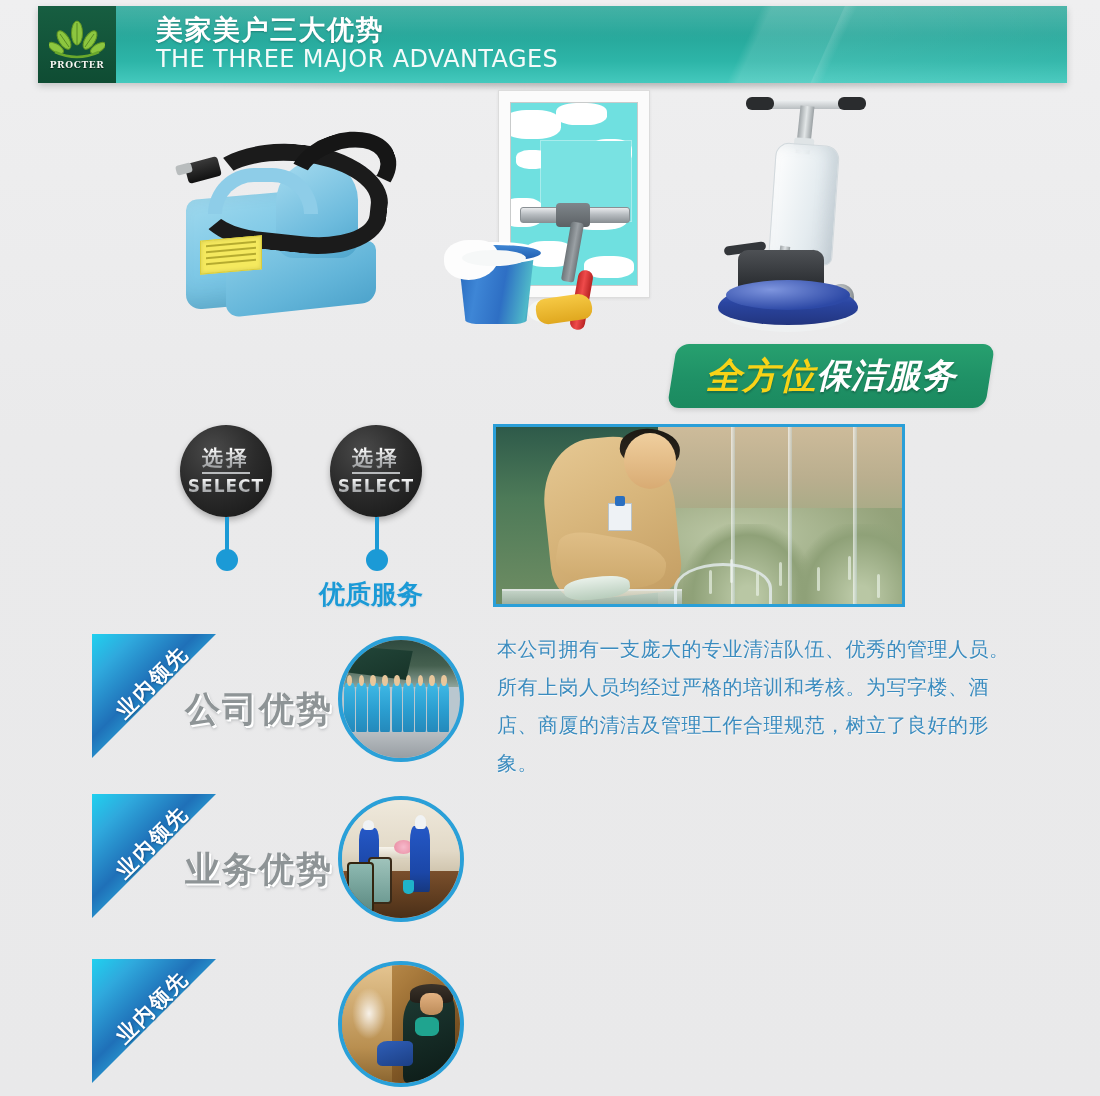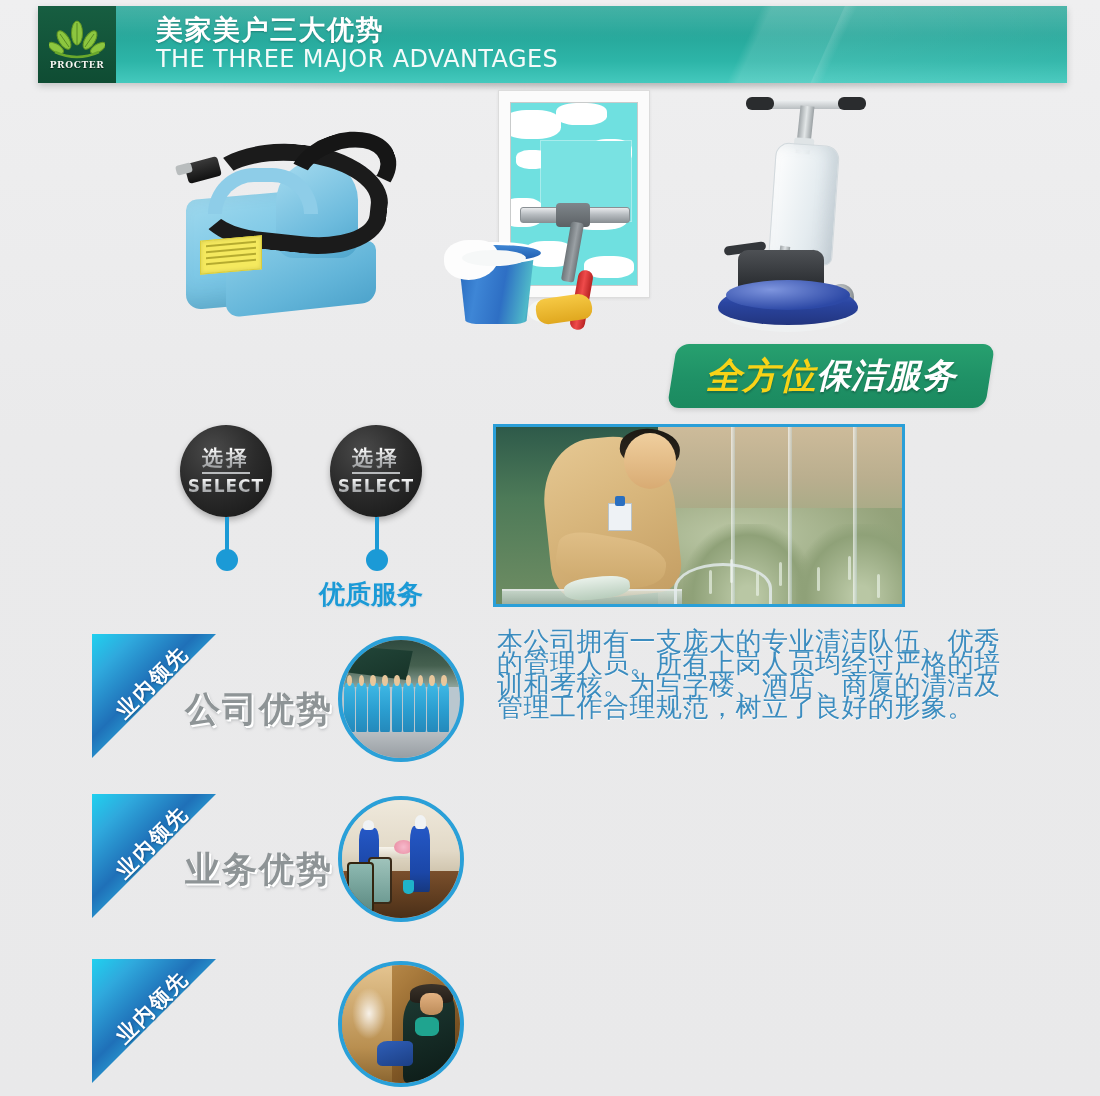--- a/index.html
+++ b/index.html
@@ -510,22 +510,22 @@
     width:126px; height:126px;
     border-radius:50%;
     border: 4px solid #2aa0d8;
     box-sizing:border-box;
     overflow:hidden;
     background:#b9c7cf;
   }
   .adv-text{
     position:absolute; left:497px; top:-4px;
     width: 515px;
-    font-size: 26px;
-    line-height: 22px;
+    font-size: 20px;
+    line-height: 38px;
     color: #3b8cbf;
     letter-spacing: .5px;
     text-shadow: 0 1px 1px rgba(255,255,255,.8);
   }
 
   
   .c1-sky{ position:absolute; left:0; top:0; width:100%; height:40%;
     background: linear-gradient(180deg,#2f4a3f 0%,#45604f 55%,#8fa49b 100%); }
   .c1-roof{ position:absolute; left:-10%; top:4%; width:70%; height:30%;
     background: linear-gradient(160deg,#24493c,#173328);

